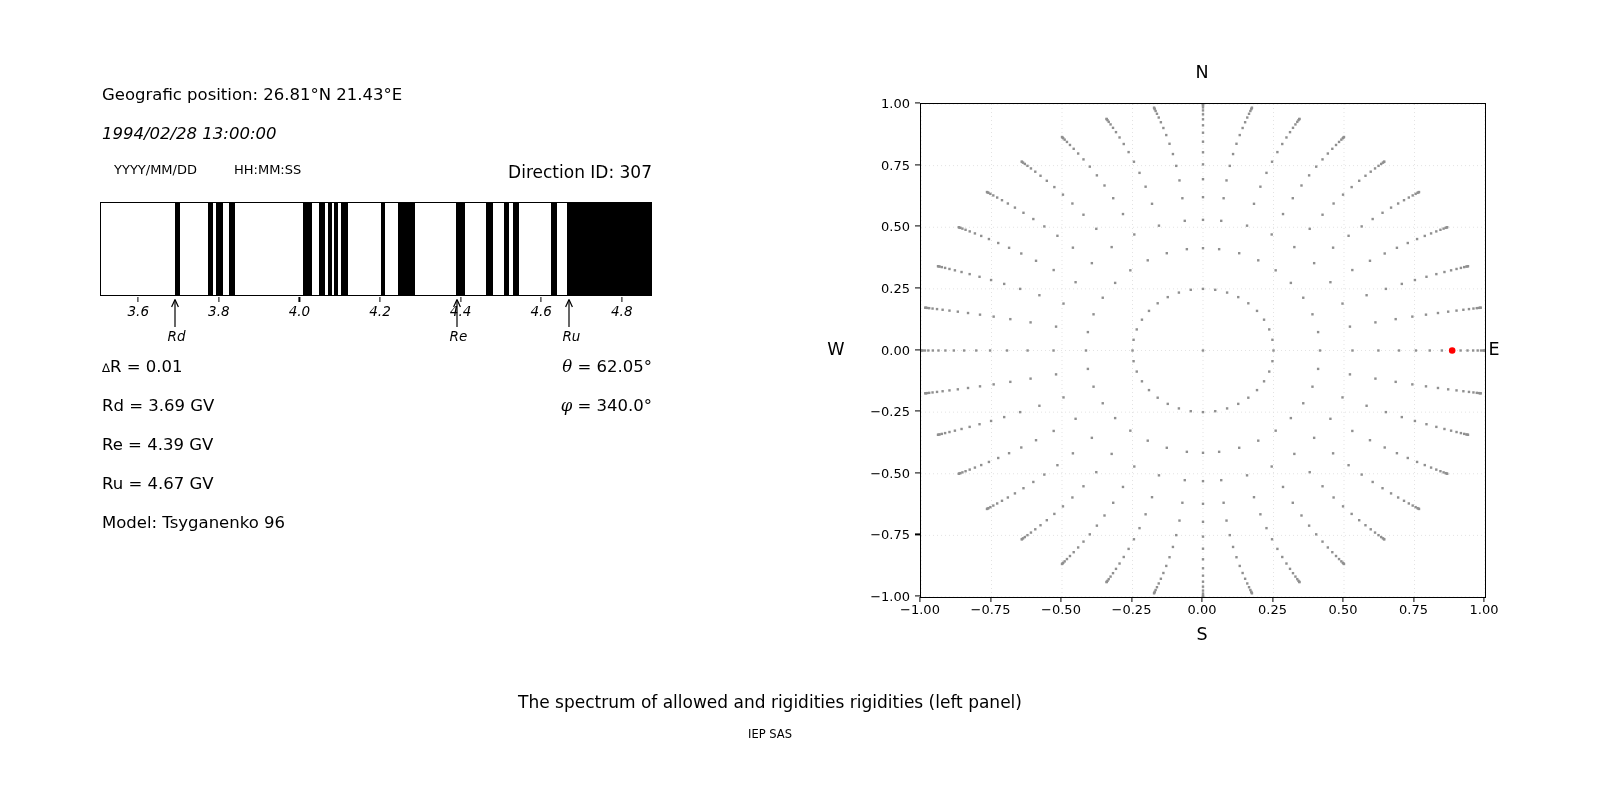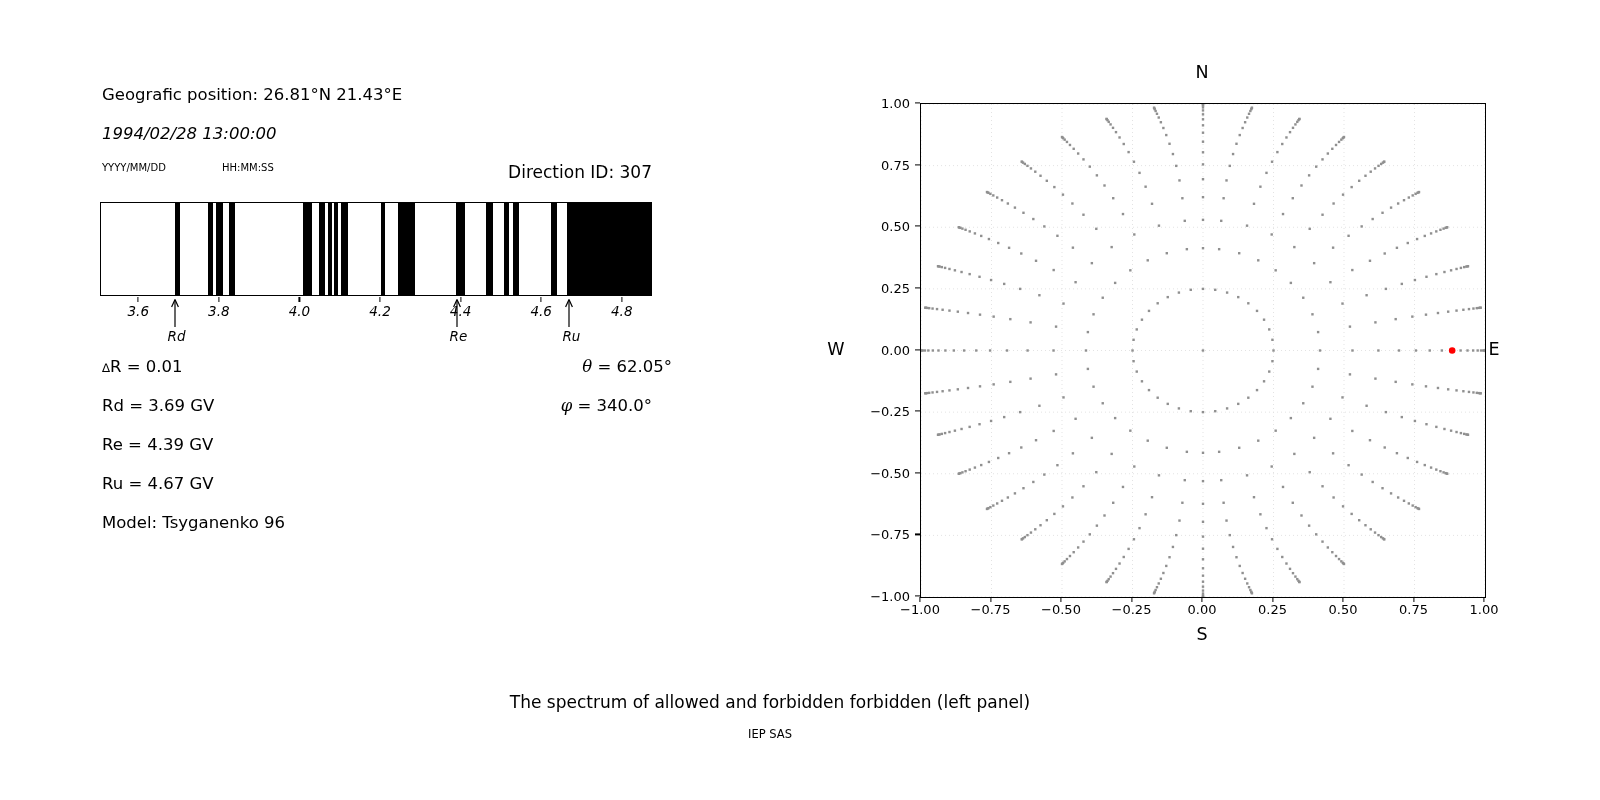--- a/index.html
+++ b/index.html
@@ -1,18 +1,18 @@
 <!DOCTYPE html>
 <html><head>
 <meta charset="utf-8">
 <style>
   html,body{margin:0;padding:0;background:#ffffff;}
   body{width:1600px;height:800px;position:relative;font-family:"DejaVu Sans",sans-serif;color:#000;overflow:hidden;}
   .t{position:absolute;font-size:16.5px;white-space:pre;}
-  .t.small{font-size:10px;}
+  .t.small{font-size:13px;margin-left:12px;}
   .ra{text-align:right;}
   
   #barcode-box{position:absolute;left:100px;top:202px;width:552px;height:94px;border:1.6px solid #000;background:#fff;box-sizing:border-box;overflow:hidden;}
   .band{position:absolute;top:0;height:100%;}
   #left-axis{position:absolute;left:100px;top:296px;width:552px;height:60px;font-style:italic;}
   .ltick-mark{position:absolute;top:1px;width:1.2px;height:5px;background:#000;transform:translateX(-50%);}
   .ltick-label{position:absolute;top:7px;font-size:13.5px;transform:translateX(-50%);}
   .larrow{position:absolute;top:2px;width:14px;transform:translateX(-50%);text-align:center;}
   .larrow svg{display:block;margin:0 auto;}
   .larrow .alabel{font-size:13.5px;margin-top:1px;}
@@ -105,21 +105,21 @@
         <div class="alabel">Ru</div>
       </div>
     </div>
 
   <div class="t" style="left:102px;top:357px;"><span class="dsym">∆</span><span>R = 0.01</span></div>
   <div class="t" style="left:102px;top:396px;">Rd = 3.69 GV</div>
   <div class="t" style="left:102px;top:435px;">Re = 4.39 GV</div>
   <div class="t" style="left:102px;top:474px;">Ru = 4.67 GV</div>
   <div class="t" style="left:102px;top:513px;">Model: Tsyganenko 96</div>
 
-  <div class="t ra" style="left:472px;top:357px;width:200px;"><span class="msym">θ</span><span> = 62.05°</span></div>
+  <div class="t ra" style="left:452px;top:357px;width:200px;"><span class="msym">θ</span><span> = 62.05°</span></div>
   <div class="t ra" style="left:452px;top:396px;width:200px;"><span class="msym">φ</span><span> = 340.0°</span></div>
 </section>
 
 <section>
   <div class="compass" style="left:1202px;top:62px;transform:translateX(-50%);">N</div>
   <div class="compass" style="left:1202px;top:624px;transform:translateX(-50%);">S</div>
   <div class="compass" style="left:836px;top:349px;transform:translate(-50%,-50%);">W</div>
   <div class="compass" style="left:1494px;top:349px;transform:translate(-50%,-50%);">E</div>
 
   <div id="right-plot">
@@ -798,15 +798,15 @@
       <span style="top: 37.5%;">0.25</span>
       <span style="top: 50%;">0.00</span>
       <span style="top: 62.5%;">−0.25</span>
       <span style="top: 75%;">−0.50</span>
       <span style="top: 87.5%;">−0.75</span>
       <span style="top: 100%;">−1.00</span>
     </div>
 </section>
 
 <div id="caption">
-  <div class="cap-line">The spectrum of allowed and forbidden forbidden (left panel)</div>
+  <div class="cap-line">The spectrum of allowed and rigidities rigidities (left panel)</div>
   <div class="cap-credit">IEP SAS</div>
 </div>
 
 </body></html>

